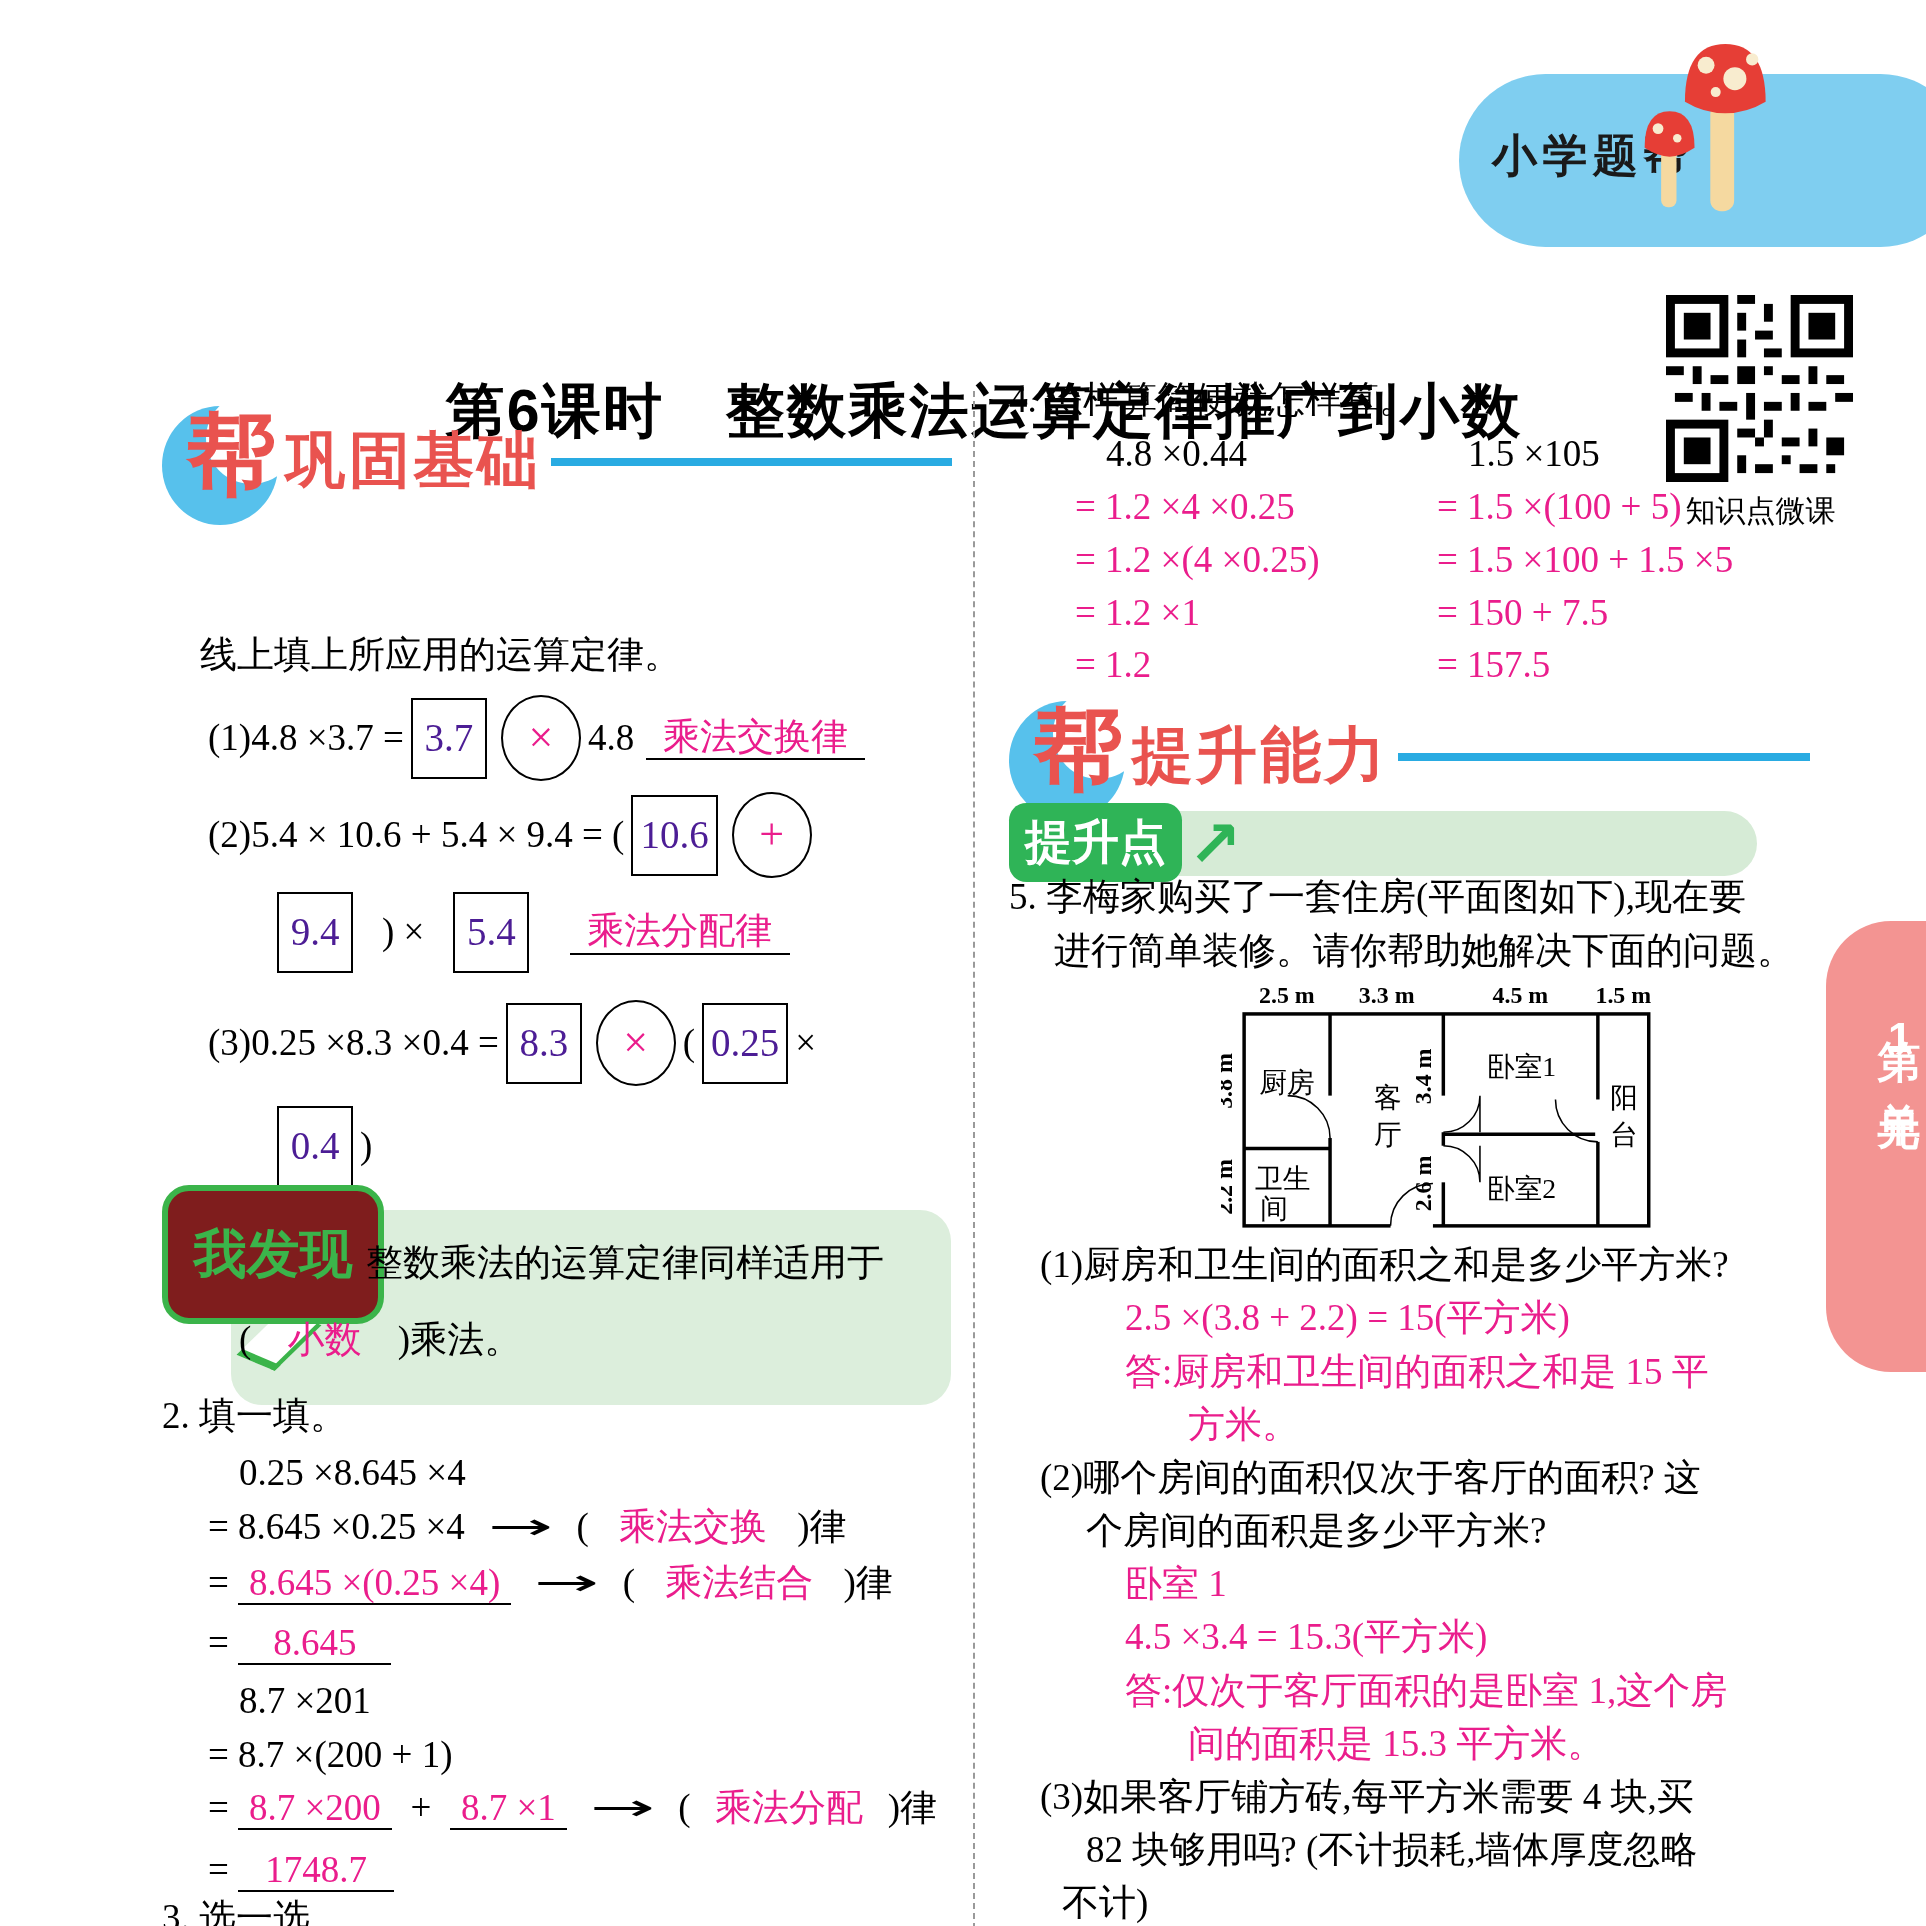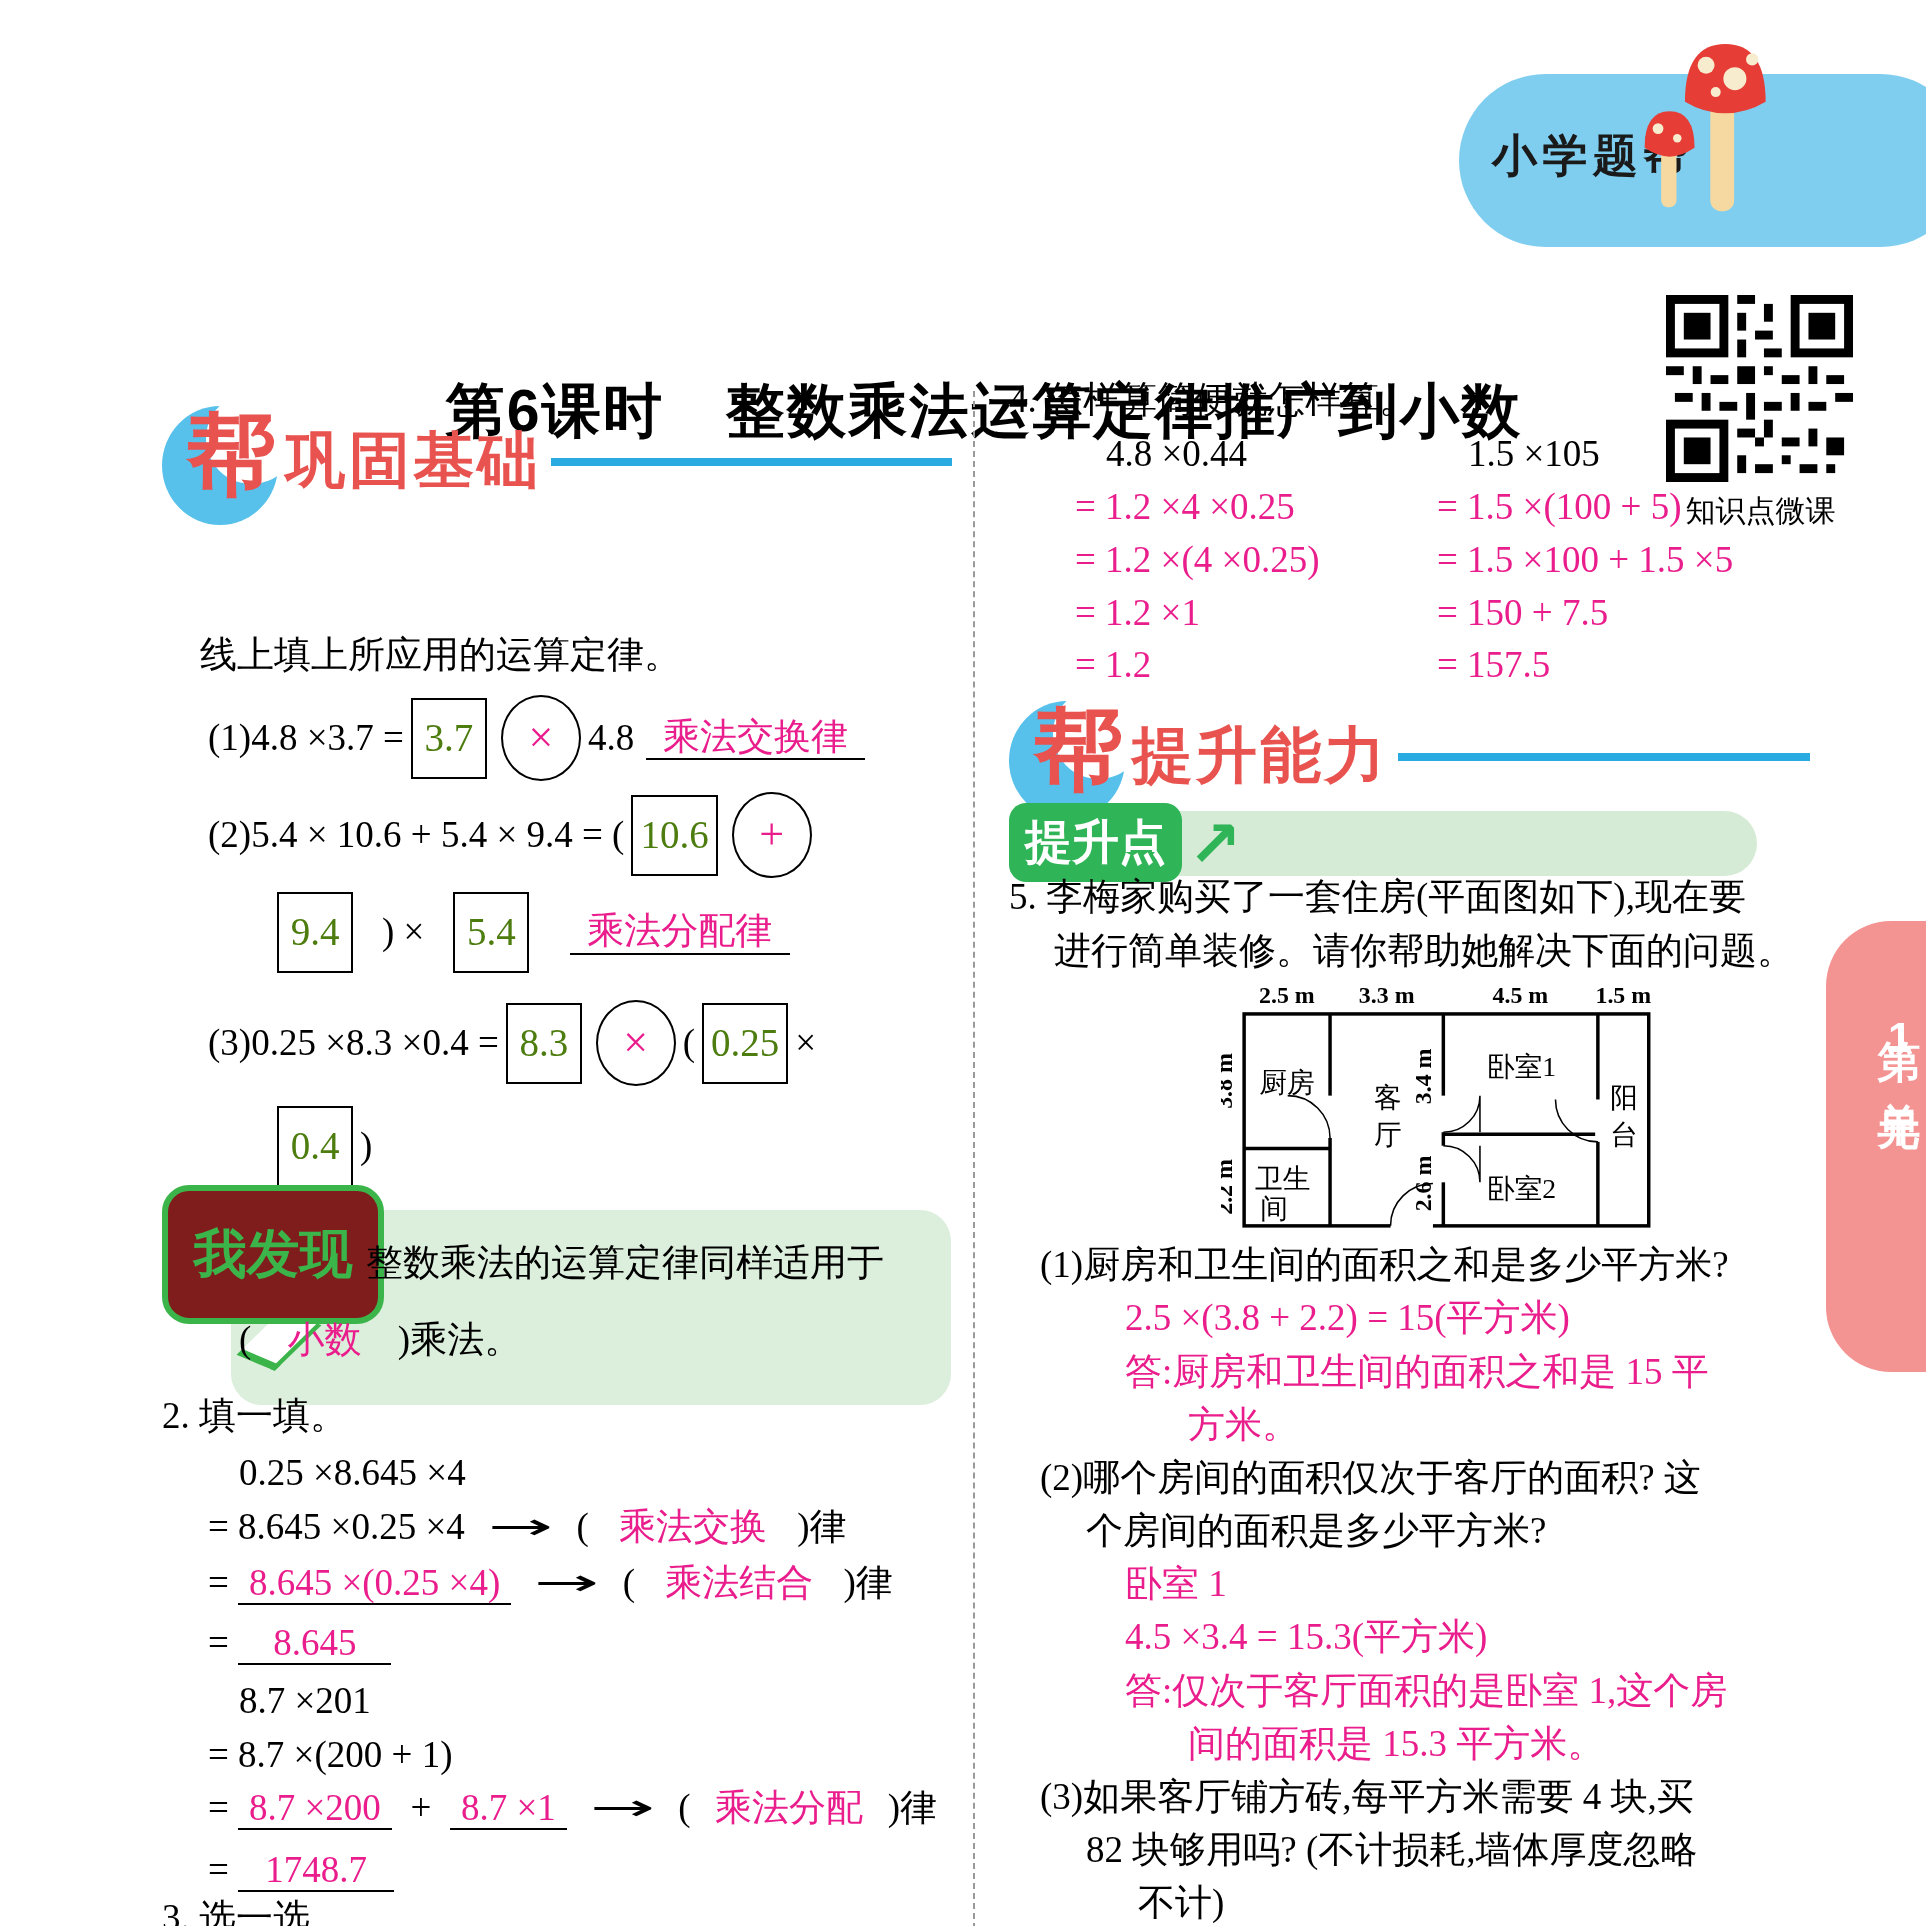--- a/index.html
+++ b/index.html
@@ -5,21 +5,21 @@
   html,body { margin:0; padding:0; background:#fff; }
   #page { position:relative; width:1968px; height:2731px; background:#fff; overflow:hidden;
           font-family:"Liberation Serif", serif; color:#000; }
 
   .line { position:absolute; white-space:nowrap; font-size:37px; line-height:1.15; color:#000; }
   .flexline { display:flex; align-items:center; }
   .mg { color:#EA1D8C; }
 
   .bx { display:inline-flex; align-items:center; justify-content:center;
         min-width:58px; height:77px; padding:0 7px; border:2.7px solid #000;
-        color:#4d7c0f; margin:0 7px; font-size:39px; }
+        color:#4c1d95; margin:0 7px; font-size:39px; }
   .bx.empty { min-width:58px; height:73px; }
   .crc { display:inline-flex; align-items:center; justify-content:center;
          width:76px; height:82px; border:2.7px solid #000; border-radius:50%;
          color:#EA1D8C; margin:0 7px; font-size:44px; }
   .law { color:#EA1D8C; border-bottom:2.7px solid #000; padding:0 17.3px; margin-left:11.6px; }
   .useg { color:#EA1D8C; border-bottom:2.7px solid #000; padding:0 10.8px; }
   .arr { display:inline-block; transform:scaleX(2.1); margin:0 31px; font-family:"DejaVu Sans", sans-serif; }
 
   .badge { position:absolute; height:123px; }
   .badge .cres1 { position:absolute; left:0; top:0; width:116px; height:119px; border-radius:50%; background:#57C1EC; }
@@ -325,16 +325,16 @@
   <div class="line mg" style="left:1125px; top:1351px;">答:厨房和卫生间的面积之和是 15 平</div>
   <div class="line mg" style="left:1188px; top:1404px;">方米。</div>
   <div class="line" style="left:1040px; top:1457px;">(2)哪个房间的面积仅次于客厅的面积? 这</div>
   <div class="line" style="left:1086px; top:1510px;">个房间的面积是多少平方米?</div>
   <div class="line mg" style="left:1125px; top:1563px;">卧室 1</div>
   <div class="line mg" style="left:1125px; top:1616px;">4.5 ×3.4 = 15.3(平方米)</div>
   <div class="line mg" style="left:1125px; top:1670px;">答:仅次于客厅面积的是卧室 1,这个房</div>
   <div class="line mg" style="left:1188px; top:1723px;">间的面积是 15.3 平方米。</div>
   <div class="line" style="left:1040px; top:1776px;">(3)如果客厅铺方砖,每平方米需要 4 块,买</div>
   <div class="line" style="left:1086px; top:1829px;">82 块够用吗? (不计损耗,墙体厚度忽略</div>
-  <div class="line" style="left:1138px; top:1882px;">不计)</div>
+  <div class="line" style="left:1062px; top:1882px;">不计)</div>
 
 </div>
 
 
 </body></html>

